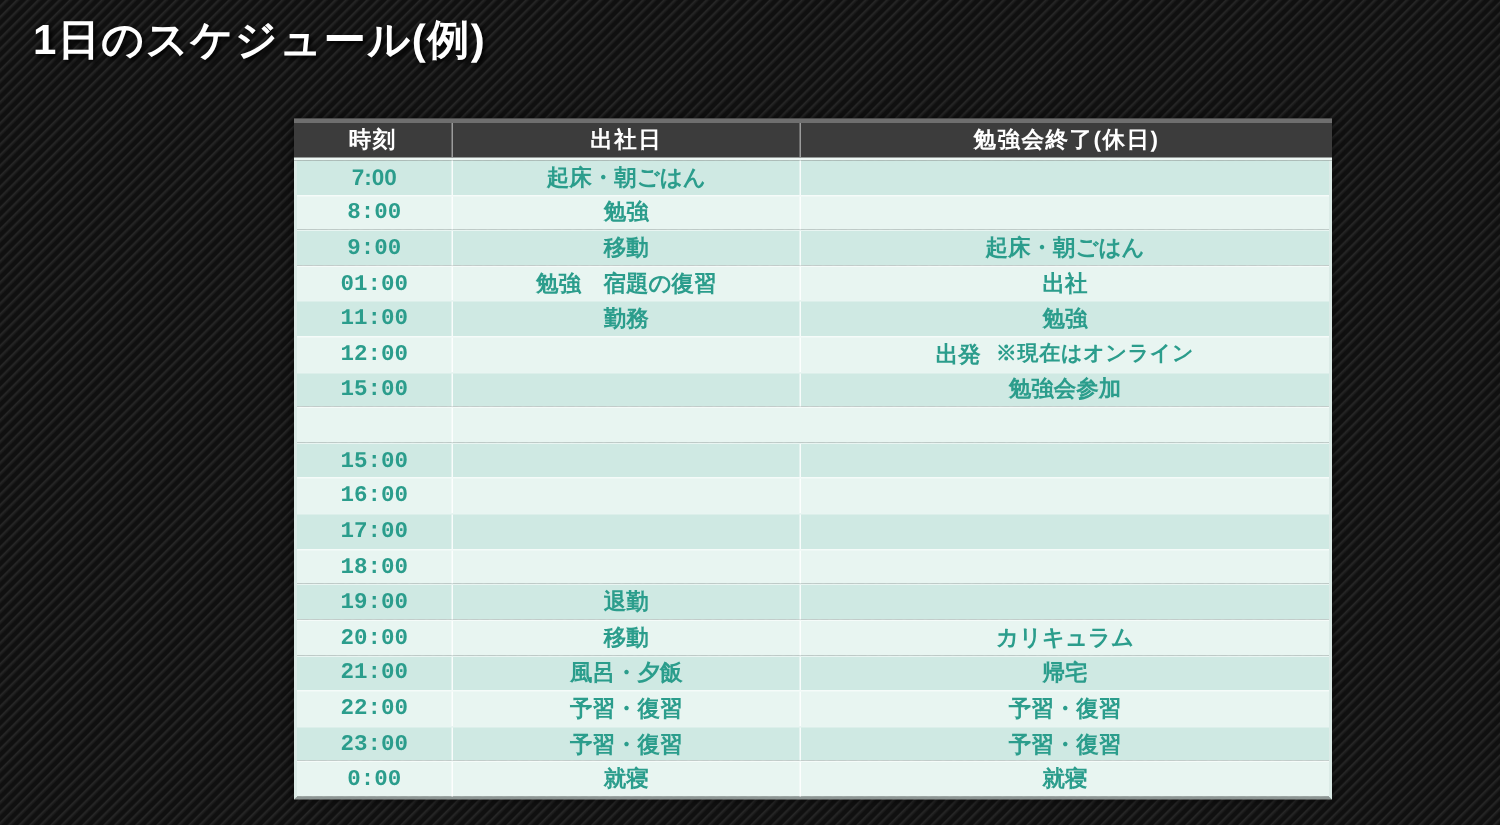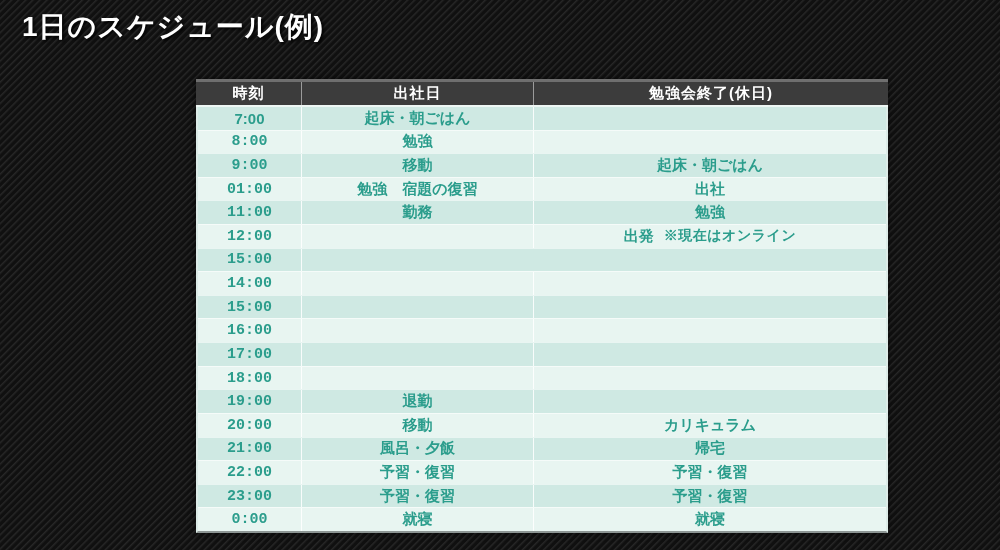--- a/index.html
+++ b/index.html
@@ -133,24 +133,24 @@
       <div class="cell"></div>
       <div class="cell">
         <span>出発</span>
         <span class="note">※現在はオンライン</span>
       </div>
     </div>
 
     <div class="row">
       <div class="cell">15:00</div>
       <div class="cell"></div>
-    </div>
-
-    <div class="row">
-      <div class="cell">14:00</div>
+      <div class="cell">勉強会参加</div>
+    </div>
+
+    <div class="row">
       <div class="cell"></div>
       <div class="cell"></div>
     </div>
 
     <div class="row">
       <div class="cell">15:00</div>
       <div class="cell"></div>
       <div class="cell"></div>
     </div>
 

